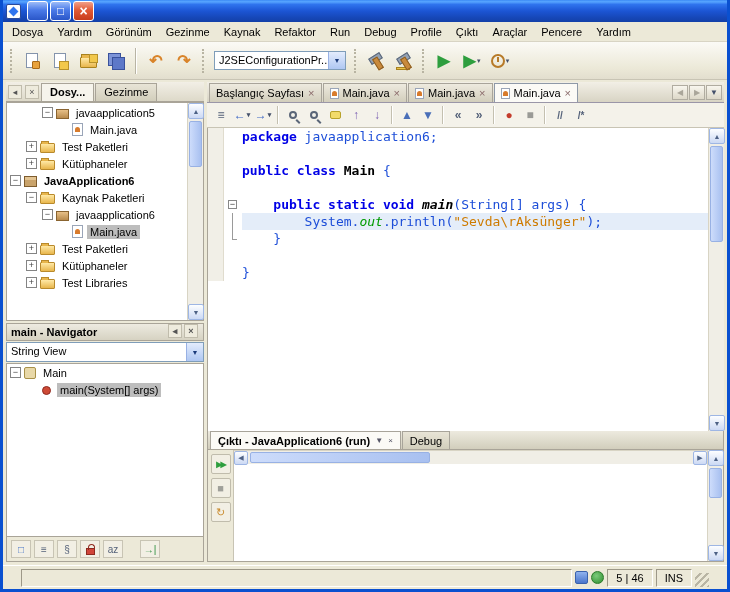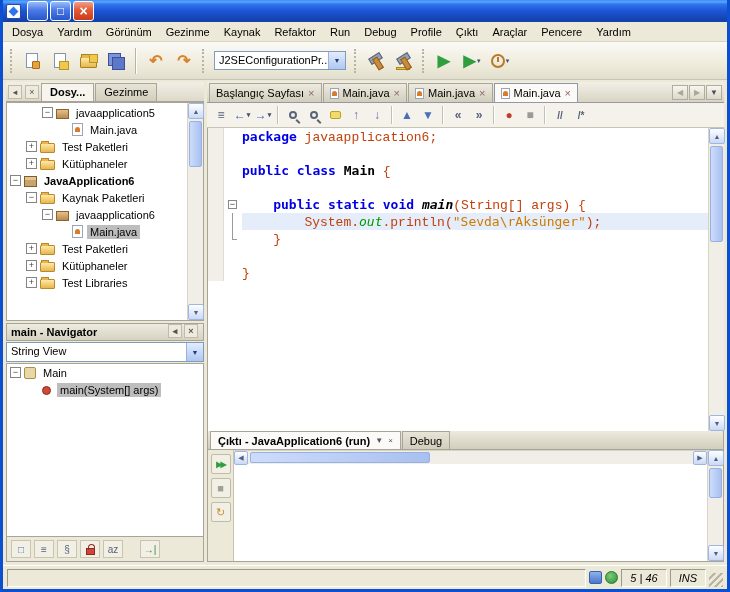--- a/index.html
+++ b/index.html
@@ -128,21 +128,21 @@
   .glyph-cell { width:16px; flex:none; background:#F1EFE7; border-right:1px solid #E0DCCE; }
   .fold-cell { width:18px; flex:none; position:relative; }
   .fold-cell.fold-mid::before { content:""; position:absolute; left:8px; top:0; bottom:0; border-left:1px solid #9A9A9A; }
   .fold-cell.fold-end::before { content:""; position:absolute; left:8px; top:0; height:9px; border-left:1px solid #9A9A9A; }
   .fold-cell.fold-end::after { content:""; position:absolute; left:8px; top:9px; width:5px; border-top:1px solid #9A9A9A; }
   .fold-box { position:absolute; left:4px; top:4px; width:9px; height:9px; border:1px solid #888; background:#fff;
     font-size:9px; line-height:7px; text-align:center; color:#333; font-family:"Liberation Sans",sans-serif; }
   .code-text { flex:1; }
   .code-line.hl .code-text { background:#E4EDF9; }
   .tok-kw { color:#0000E6; font-weight:bold; }
-  .tok-pl { color:#c2410c;font-family:Liberation Mono, monospace; }
+  .tok-pl { color:#1d4ed8; }
   .tok-type { font-weight:bold; }
   .tok-meth { font-weight:bold; font-style:italic; }
   .tok-field { color:#009B00; font-style:italic; }
   .tok-str { color:#CE7B00; }
 
   
   .vscroll { width:16px; flex:none; display:flex; flex-direction:column; background:#F0EEE6; border-left:1px solid #D8D4C4; }
   .hscroll { height:14px; flex:none; display:flex; background:#F0EEE6; border-top:1px solid #D8D4C4; }
   .sb-btn { width:16px; height:16px; flex:none; display:flex; align-items:center; justify-content:center; font-size:7px; color:#4D6185;
     background:linear-gradient(#FDFEFF,#CCD9F4); border:1px solid #9EB6E4; border-radius:2px; }
@@ -164,21 +164,21 @@
     background:#ECE9D8; border-right:1px solid #C8C4B4; }
   .o-btn { width:20px; height:20px; display:flex; align-items:center; justify-content:center; border:1px solid #C0BCAC; background:#F2EFE4; border-radius:2px; }
   .o-center { flex:1; display:flex; flex-direction:column; min-width:0; }
   .output-console { flex:1; font-family:"DejaVu Sans Mono", monospace; font-size:11px; line-height:15px; padding:3px 5px; overflow:hidden; }
   .oline { white-space:pre; }
   .o-info { color:#000; }
   .o-plain { color:#000; }
   .o-success { color:#1E9E1E; }
 
   
-  .statusbar { height:24px; flex:none; display:flex; align-items:center; gap:3px; padding:2px 4px; background:#ECE9D8; border-top:1px solid #FFF;font-style:italic; }
+  .statusbar { height:24px; flex:none; display:flex; align-items:center; gap:3px; padding:2px 18px; background:#ECE9D8; border-top:1px solid #FFF; }
   .status-cell { height:18px; display:flex; align-items:center; padding:0 8px; border:1px solid; border-color:#9D9888 #FFF #FFF #9D9888; white-space:nowrap; }
   .status-fill { flex:1; }
   .st-ic1 { width:13px; height:13px; background:linear-gradient(#8FB2EE,#4A76CC); border:1px solid #3A62AC; border-radius:2px; }
   .st-ic2 { width:13px; height:13px; background:radial-gradient(circle at 40% 35%,#7CCB7C,#2F8E2F); border:1px solid #2A7A2A; border-radius:50%; }
   .resize-grip { width:14px; height:14px; align-self:flex-end;
     background:repeating-linear-gradient(135deg, transparent 0 3px, #B9B5A4 3px 5px); }
 </style>
 </head>
 <body>
 

